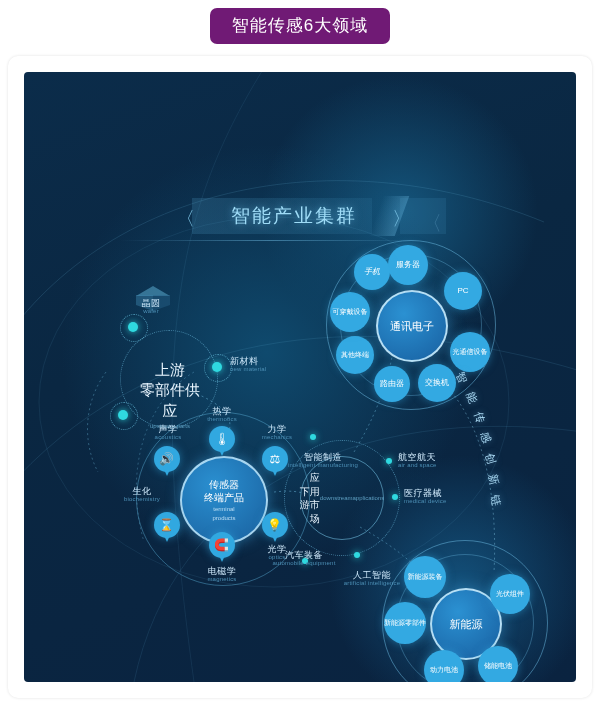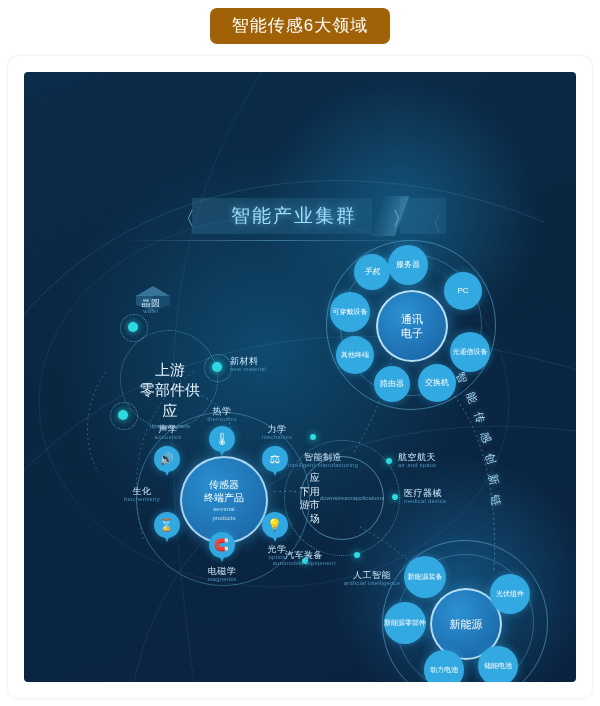--- a/index.html
+++ b/index.html
@@ -10,21 +10,21 @@
     overflow:hidden;
   }
   .page{position:relative;width:600px;height:706px;}
 
   
   .badge-wrap{
     position:absolute;left:0;top:8px;width:600px;
     display:flex;justify-content:center;align-items:center;
   }
   .badge{
-    background:#a16207;
+    background:#701a75;
     color:#ffffff;
     font-size:17px;
     letter-spacing:1px;
     padding:9px 22px 10px 22px;
     border-radius:7px;
     line-height:1;
     white-space:nowrap;
   }
 
   
@@ -389,21 +389,21 @@
 
       <div class="node-dot" style="left:330px;top:480px;width:6px;height:6px;"></div>
       <div class="lbl" style="left:300px;top:498px;width:96px;">
         <span class="cn">人工智能</span>
         <span class="en">artificial intelligence</span>
       </div>
 
       <div class="cluster" style="left:302px;top:168px;width:168px;height:168px;">
         <div class="outer"></div>
         <div class="inner" style="left:14px;top:14px;width:140px;height:140px;"></div>
-        <div class="core" style="left:50px;top:50px;width:68px;height:68px;flex-direction:column;">
+        <div class="core" style="left:50px;top:50px;width:68px;height:68px;flex-direction:row;">
           <span>通讯</span>
           <span>电子</span>
         </div>
 
         <div class="sat" style="left:62px;top:5px;width:40px;height:40px;">服务器</div>
 
         <div class="sat" style="left:118px;top:32px;width:38px;height:38px;">PC</div>
 
         <div class="sat" style="left:124px;top:92px;width:40px;height:40px;font-size:7px;">光通信设备</div>
 

